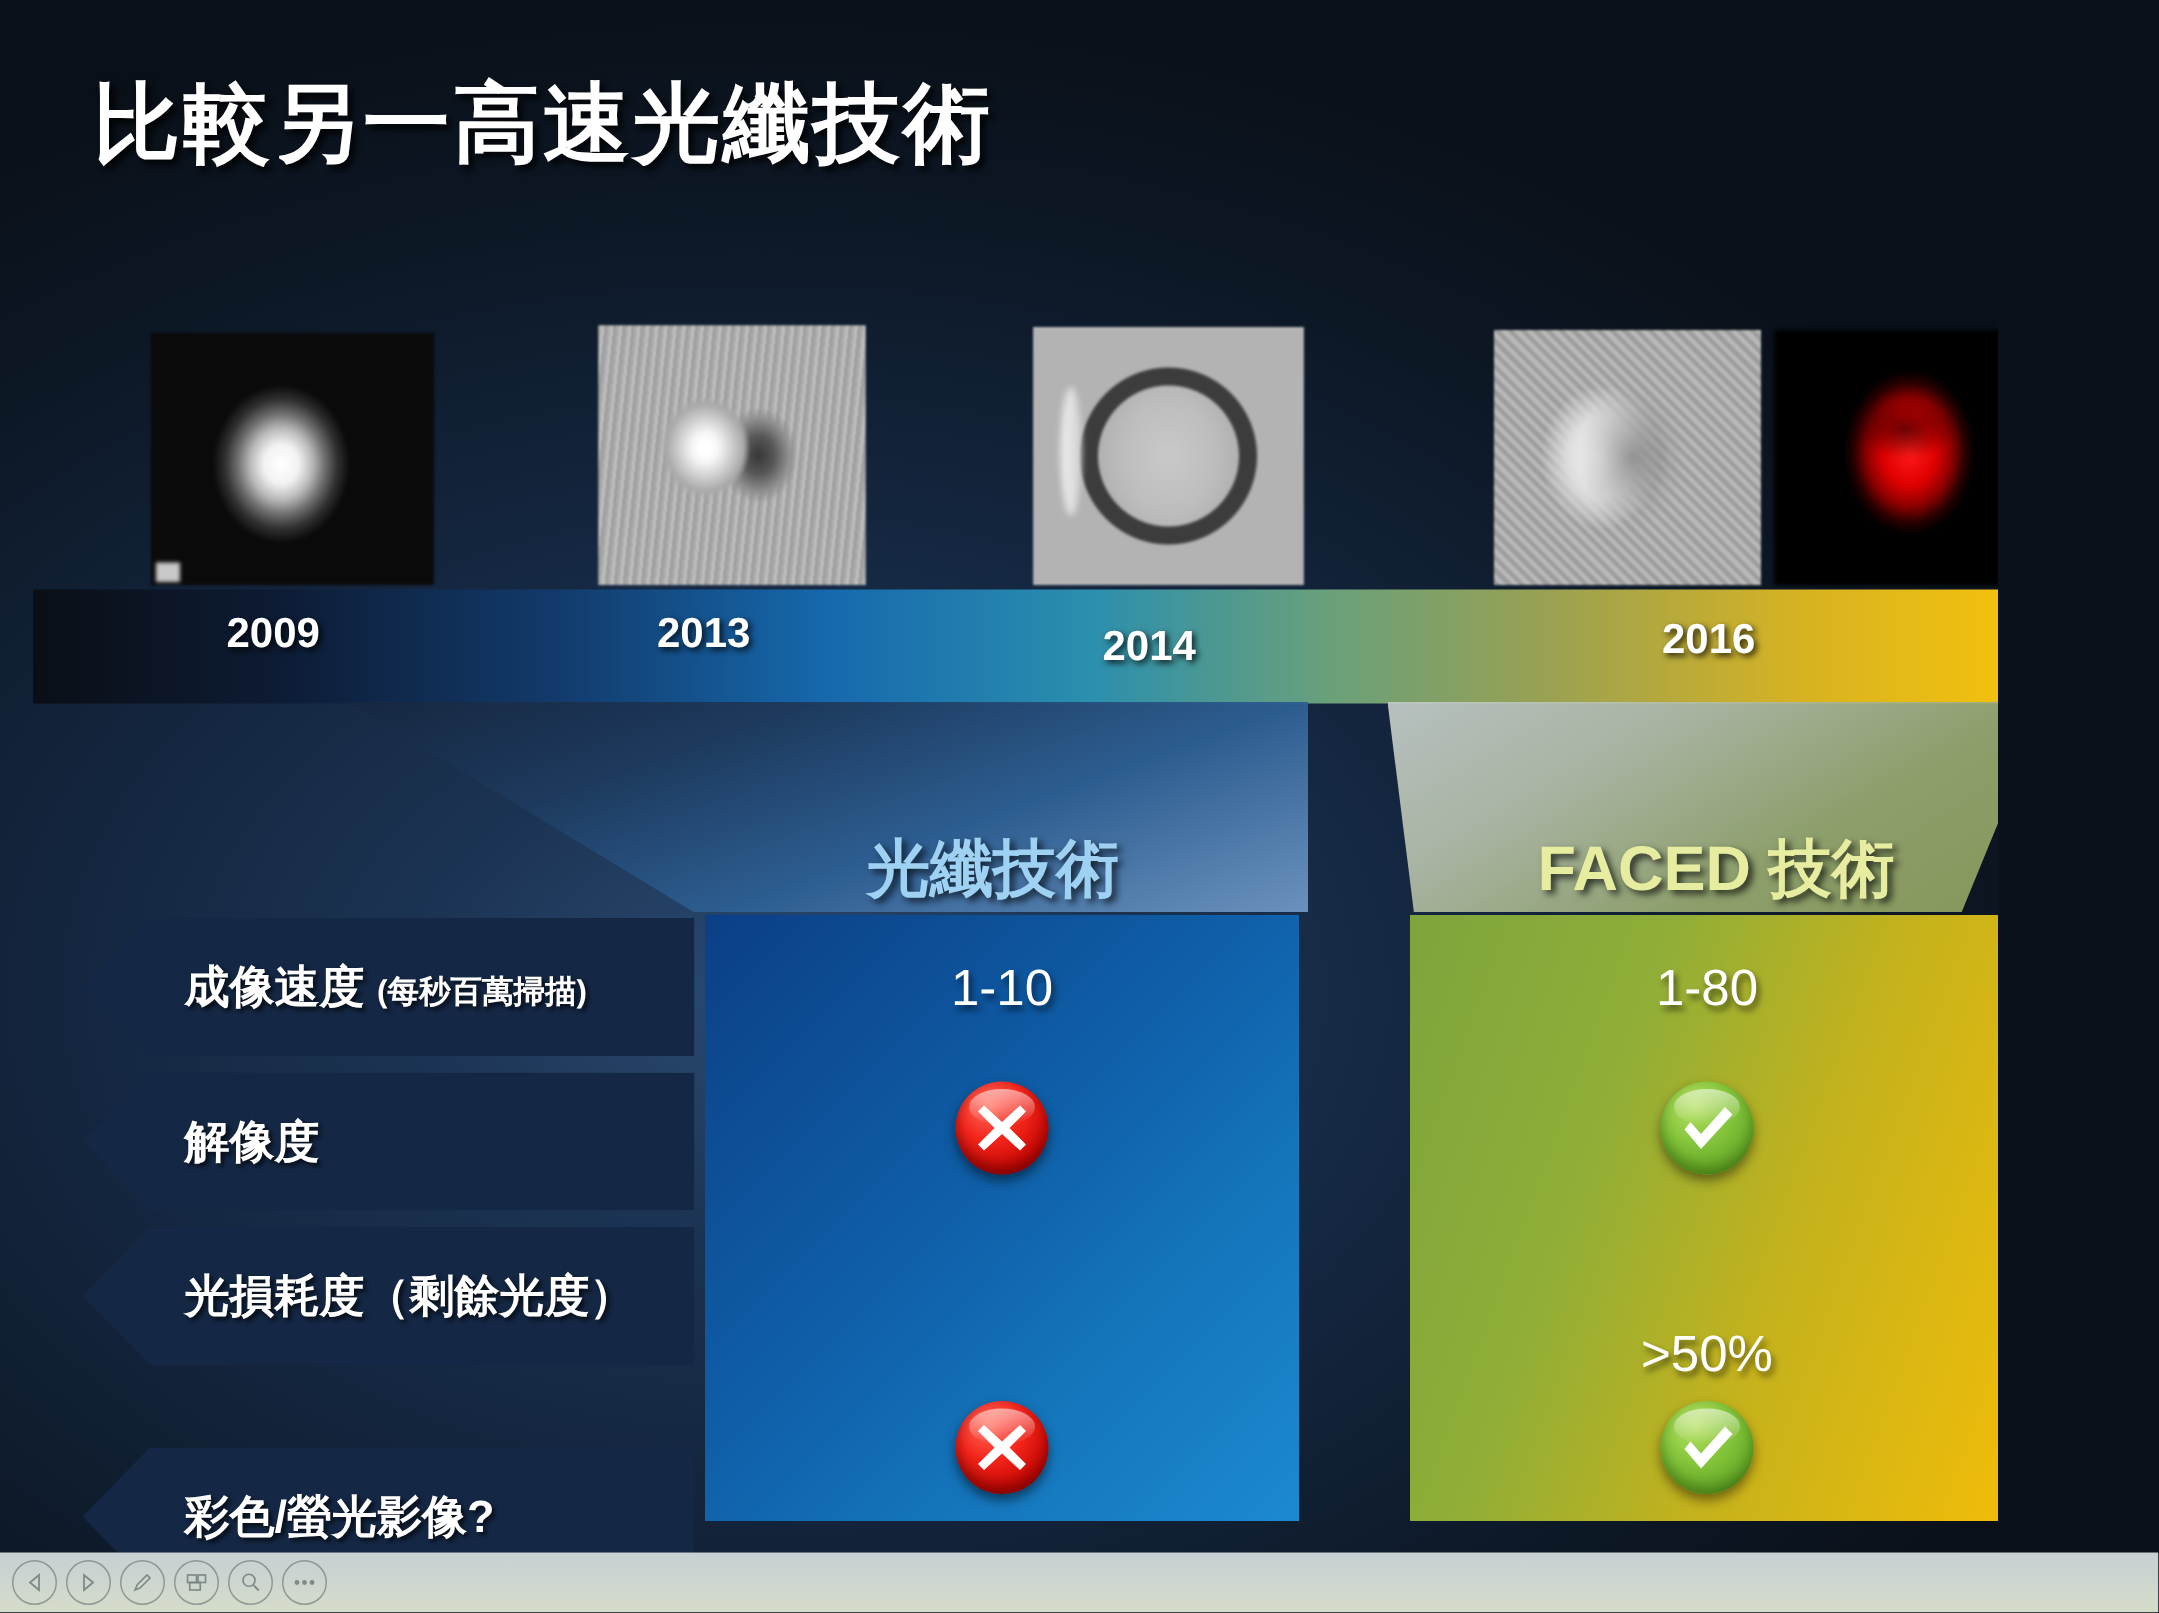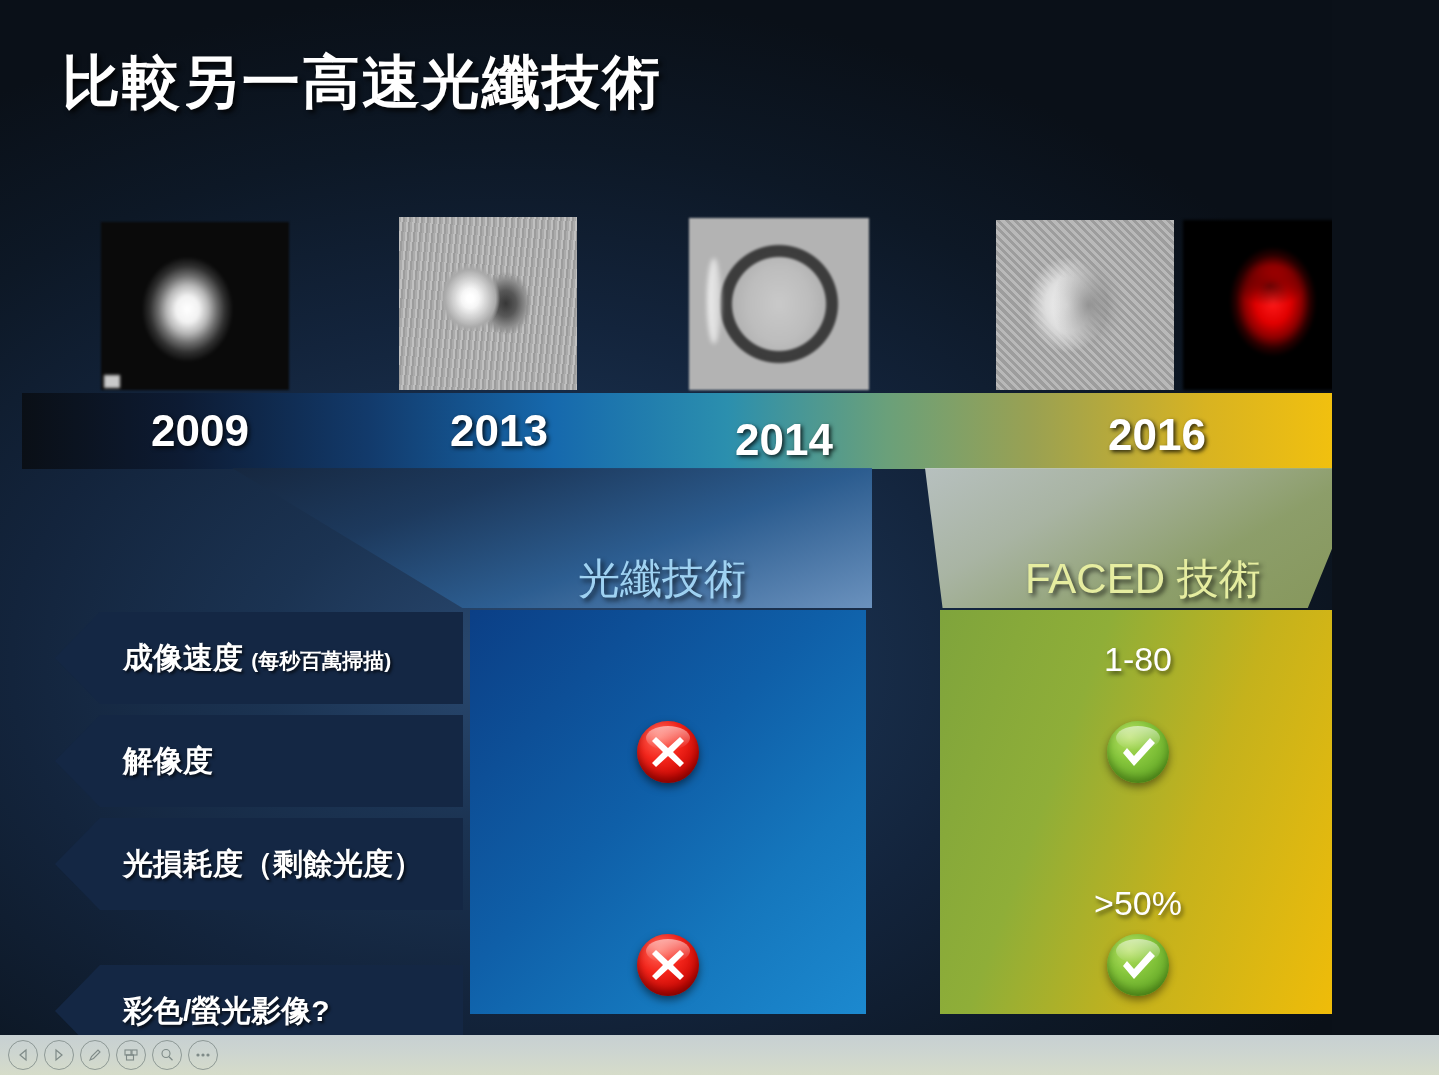--- a/index.html
+++ b/index.html
@@ -74,39 +74,39 @@
     background:linear-gradient(90deg,
       #0a0f16 0%, #0d1b33 12%, #123a6b 26%, #1669ad 40%,
       #2b8fae 53%, #6aa07a 65%, #9aa152 76%, #d8b321 89%, #f5c20c 100%);
   }
   #tl-head {
     position:absolute; left:1328px; top:-12px; width:0; height:0;
     border-top:50px solid transparent; border-bottom:50px solid transparent;
     border-left:70px solid #f8c50a;
   }
   .tl-year {
-    position:absolute; top:406px; font-size:44px; font-weight:bold; color:#ffffff;
+    position:absolute; top:406px; font-size:28px; font-weight:bold; color:#ffffff;
     text-shadow:2px 2px 4px rgba(0,0,0,.8);
   }
   
   #funnel-left {
     position:absolute; left:232px; top:468px; width:640px; height:140px;
     background:linear-gradient(160deg,#16273f 0%,#1d3a5e 30%,#2d5f93 62%,#6f97c4 100%);
     clip-path:polygon(0% 0%, 100% 0%, 100% 100%, 36% 100%);
     opacity:.95;
   }
   #funnel-right {
     position:absolute; left:925px; top:468px; width:440px; height:140px;
     background:linear-gradient(150deg,#c3ccc9 0%,#b4bfab 30%,#96a86f 65%,#8fa05e 100%);
     clip-path:polygon(0% 0%, 100% 0%, 87% 100%, 4% 100%);
     opacity:.93;
   }
   
   .col-head {
-    position:absolute; font-size:42px; font-weight:normal;
+    position:absolute; font-size:42px; font-weight:bold;
     text-shadow:3px 3px 5px rgba(0,0,0,.7); white-space:nowrap;
   }
   #head-left  { left:578px; top:551px; color:#9fd2f2; }
   #head-right { left:1025px; top:551px; color:#e6eda0; }
   
   .row-label {
     position:absolute; left:55px; width:408px; height:92px;
     background:#142744;
     clip-path:polygon(11% 0%, 100% 0%, 100% 100%, 11% 100%, 0% 50%);
     display:flex; align-items:center;
@@ -172,21 +172,21 @@
   <div class="micro" id="img2013"></div>
   <div class="micro" id="img2014"></div>
   <div class="micro" id="img2016a"></div>
   <div class="micro" id="img2016b"></div>
 
   <div id="timeline">
     <div id="tl-bar"></div>
     <div id="tl-head"></div>
   </div>
   <div class="tl-year" style="left:151px">2009</div>
-  <div class="tl-year" style="left:450px">2013</div>
+  <div class="tl-year" style="left:438px">2013</div>
   <div class="tl-year" style="left:735px;top:415px">2014</div>
   <div class="tl-year" style="left:1108px;top:410px">2016</div>
 
   <div id="funnel-left"></div>
   <div id="funnel-right"></div>
 
   <div class="col-head" id="head-left">光纖技術</div>
   <div class="col-head" id="head-right">FACED 技術</div>
 
   <div id="col-left"></div>
@@ -207,20 +207,21 @@
     <div class="txt">
       <span>光損耗度（剩餘光度）</span>
     </div>
   </div>
   <div class="row-label" style="top:965px">
     <div class="txt">
       <span>彩色/螢光影像?</span>
     </div>
   </div>
 
+  <div class="cell-val" style="left:470px;top:640px">1-10</div>
   <div class="cell-val" style="left:940px;top:640px">1-80</div>
 
   <div class="badge cross" style="left:637px;top:721px">
     <svg width="62" height="62" viewBox="0 0 62 62">
         <path d="M19 16 L31 27 L43 16 L47 20 L36 31 L47 42 L43 46 L31 35 L19 46 L15 42 L26 31 L15 20 Z" fill="#ffffff"></path>
       </svg>
     <span class="gloss"></span>
   </div>
   <div class="badge check" style="left:1107px;top:721px">
     <svg width="62" height="62" viewBox="0 0 62 62">

